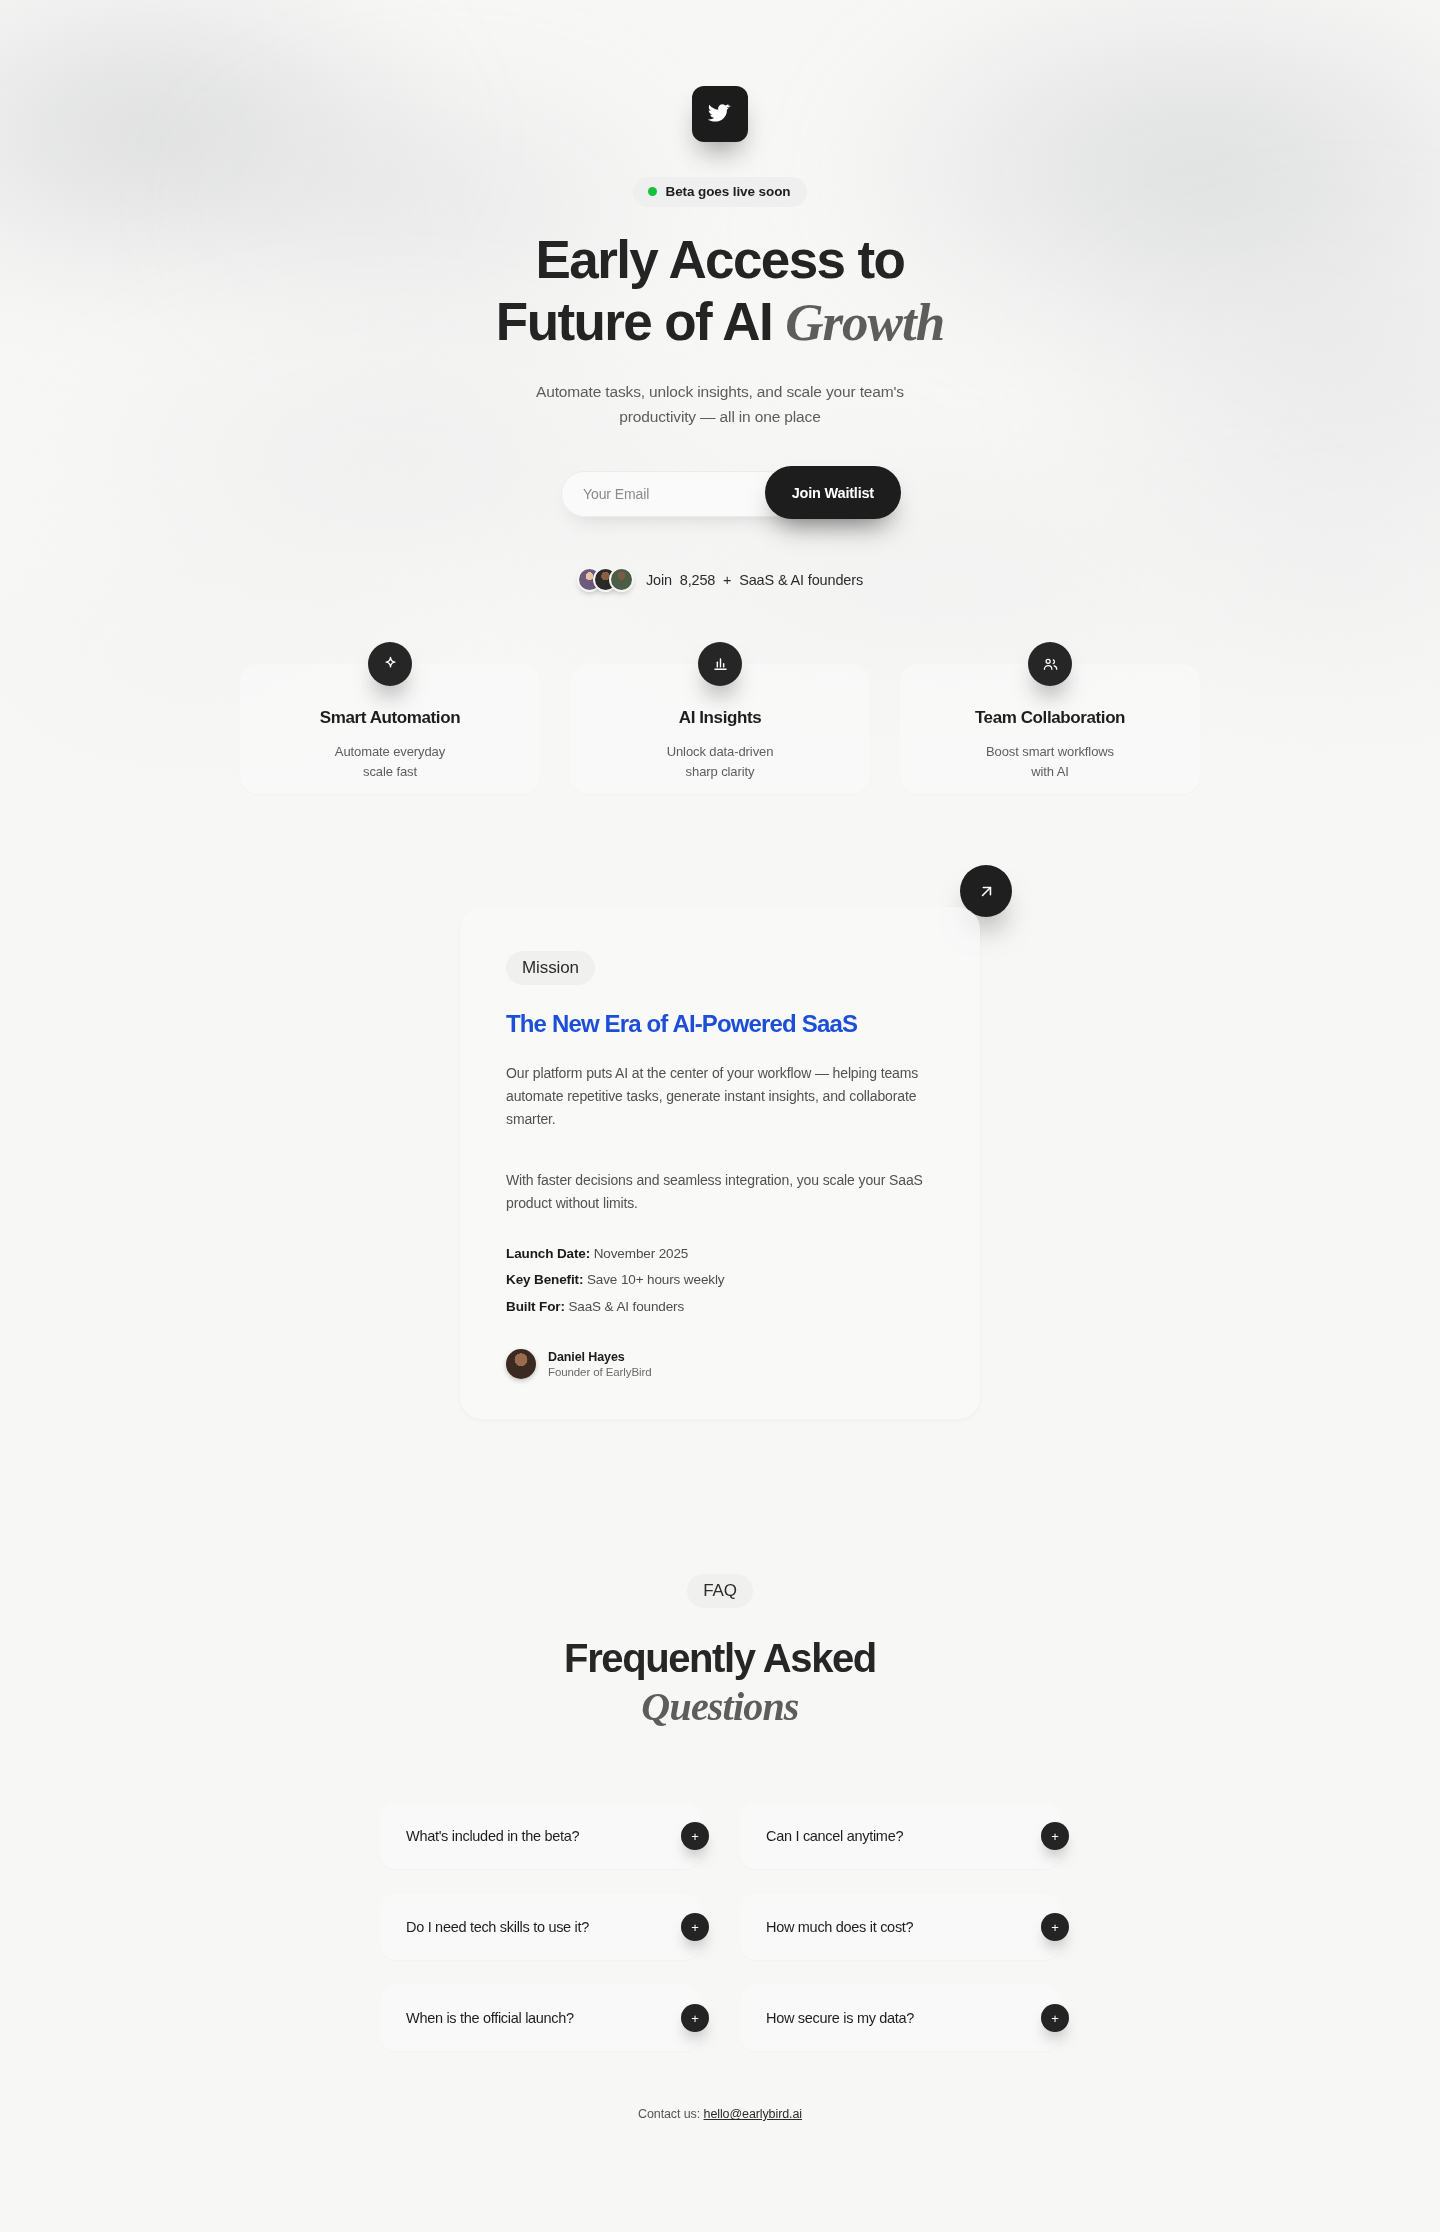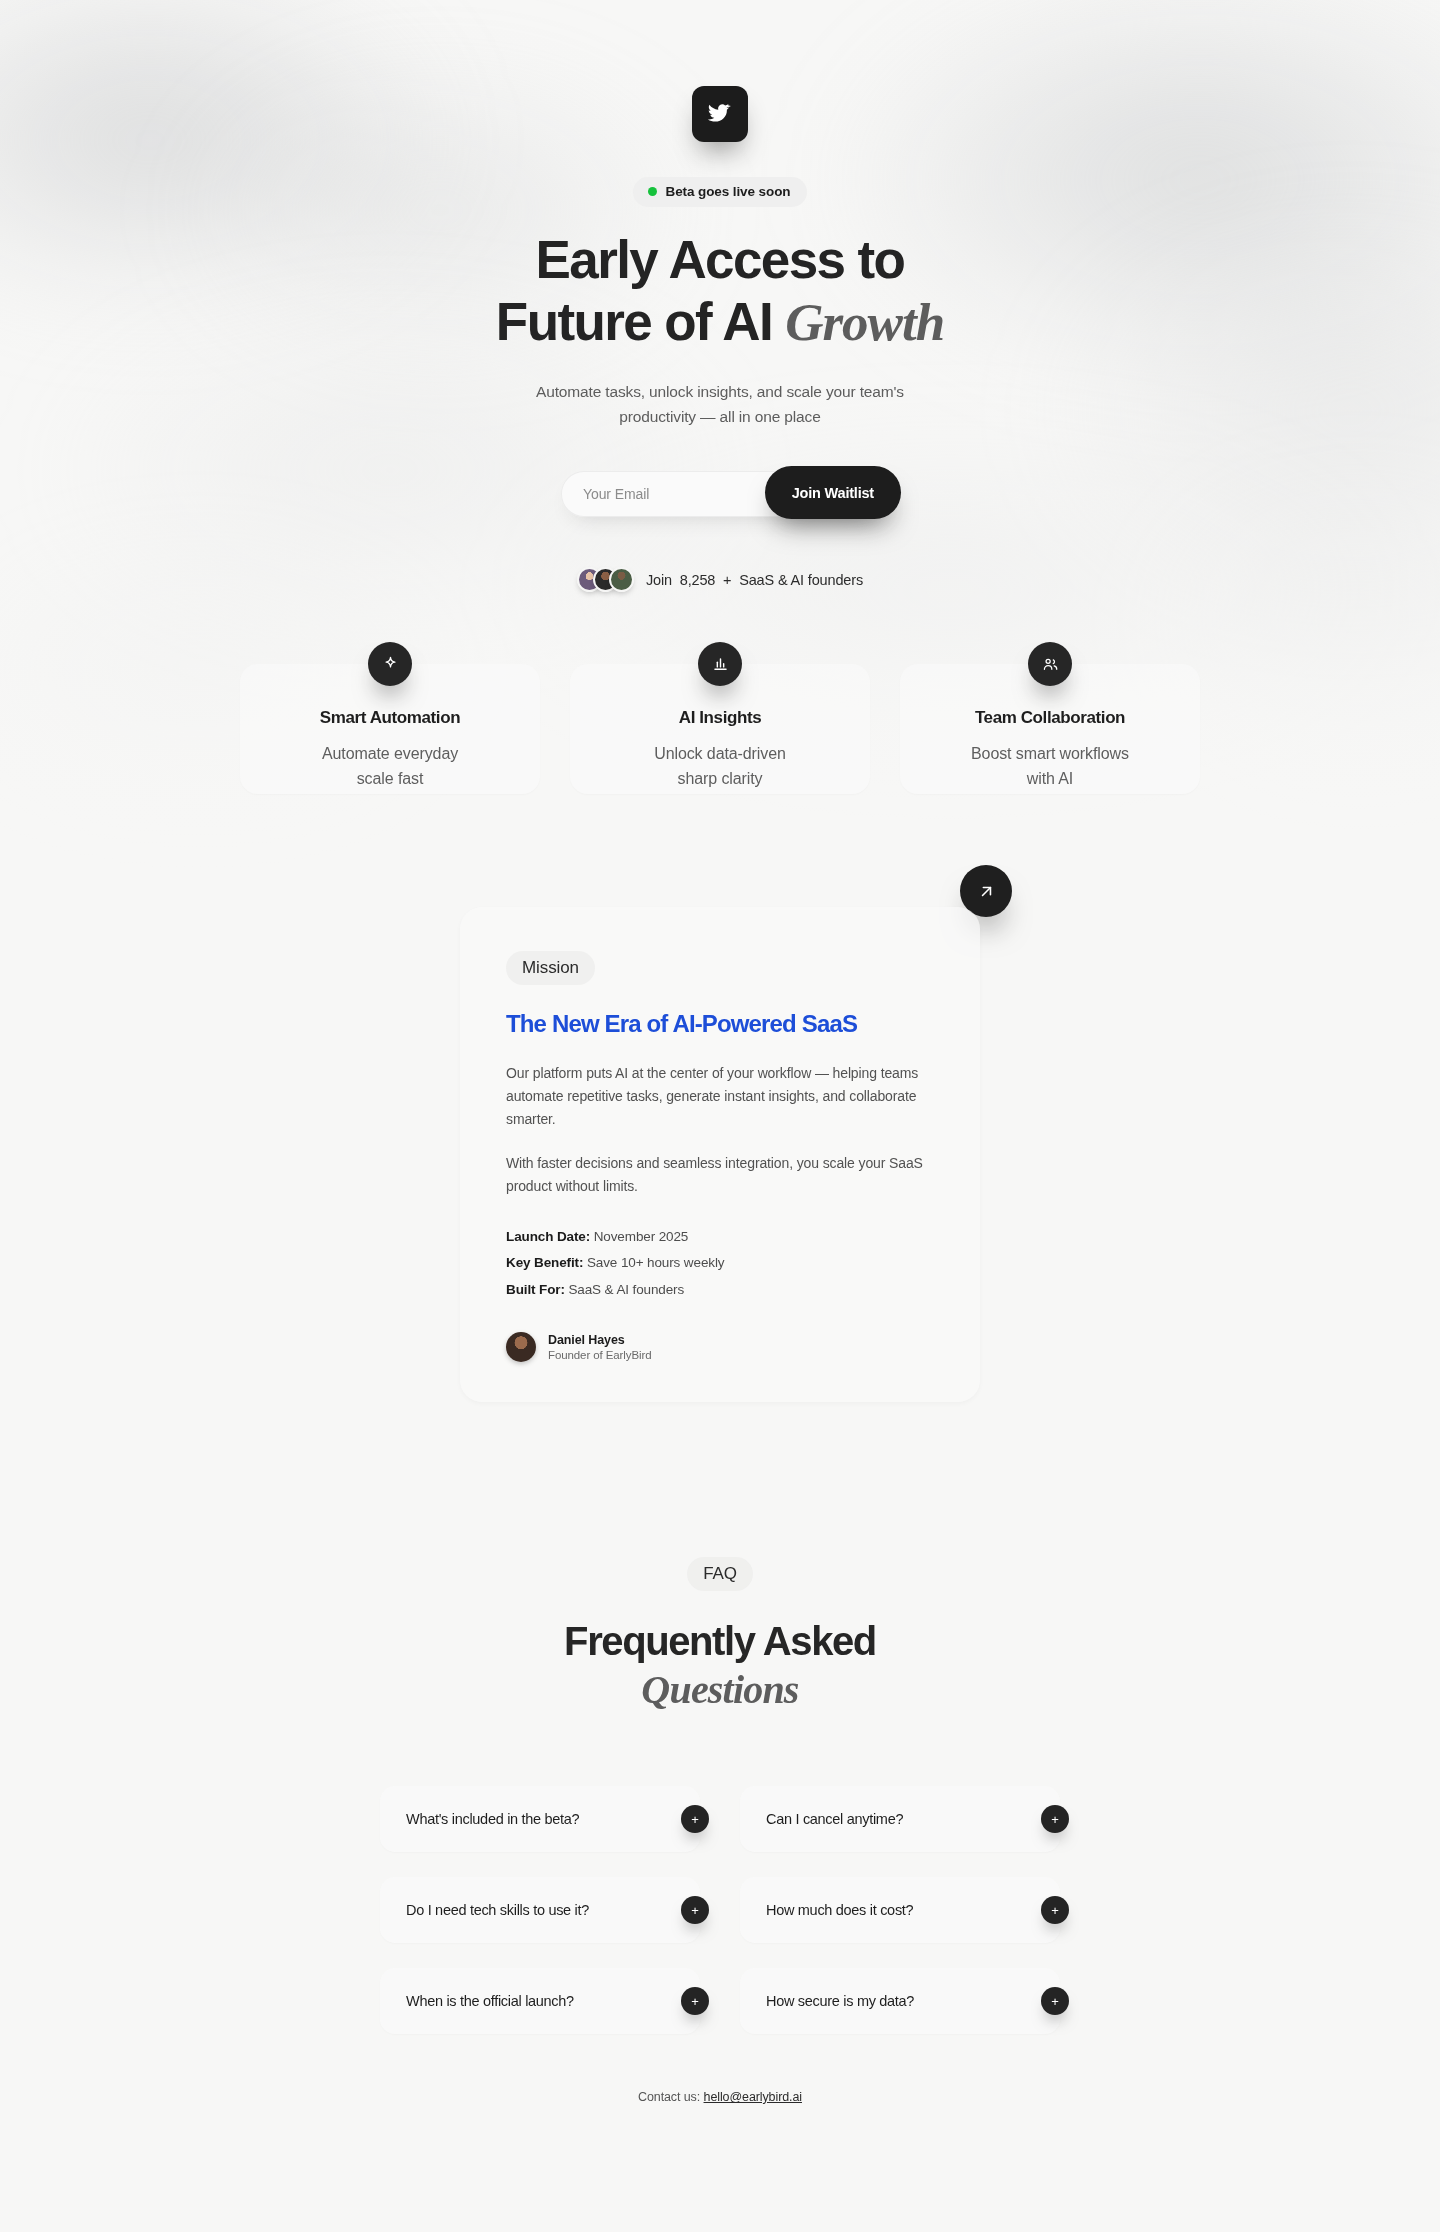--- a/index.html
+++ b/index.html
@@ -141,21 +141,21 @@
     background:#262626;
     display:flex; align-items:center; justify-content:center;
     box-shadow:0 16px 24px -10px rgba(25,25,25,.55);
   }
   .ficon svg { width:19px; height:19px; display:block; }
   .ftitle {
     padding-top:44px; font-size:17px; font-weight:700;
     letter-spacing:-.4px; color:#1e1e1e;
   }
   .fdesc {
-    margin-top:14px; font-size:16px; line-height:1.55;
+    margin-top:14px; font-size:13px; line-height:1.55;
     color:#5e5e5e; letter-spacing:-.1px;
   }
 
   
   .mission-wrap { position:relative; width:520px; margin:113px auto 0; }
   .mission-card {
     position:relative;
     background:rgba(250,250,250,.70);
     border-radius:22px;
     padding:44px 46px 40px;
@@ -176,21 +176,21 @@
     font-size:17px; font-weight:500; color:#2b2b2b; letter-spacing:-.1px;
   }
   .mission-title {
     margin-top:25px; font-size:24px; font-weight:700;
     letter-spacing:-.85px; color:#1d4ed8;
   }
   .mission-p {
     margin-top:24px; font-size:14px; line-height:1.62;
     color:#525252; letter-spacing:-.12px;
   }
-  .mission-p + .mission-p { margin-top:22px; }
+  .mission-p + .mission-p { margin-top:39px; }
 
   .facts { margin-top:29px; }
   .fact { font-size:13.5px; color:#4a4a4a; letter-spacing:-.12px; line-height:1.45; margin-bottom:7px; }
   .fact b { color:#1b1b1b; font-weight:700;margin-top:8px; }
   .fact span { color:#4d4d4d; }
 
   .author { display:flex; align-items:center; gap:12px; margin-top:33px; }
   .author-av {
     width:30px; height:30px; border-radius:50%;
     background:radial-gradient(circle at 50% 36%, #9b6b4d 0 26%, #3a2a22 27% 100%);

